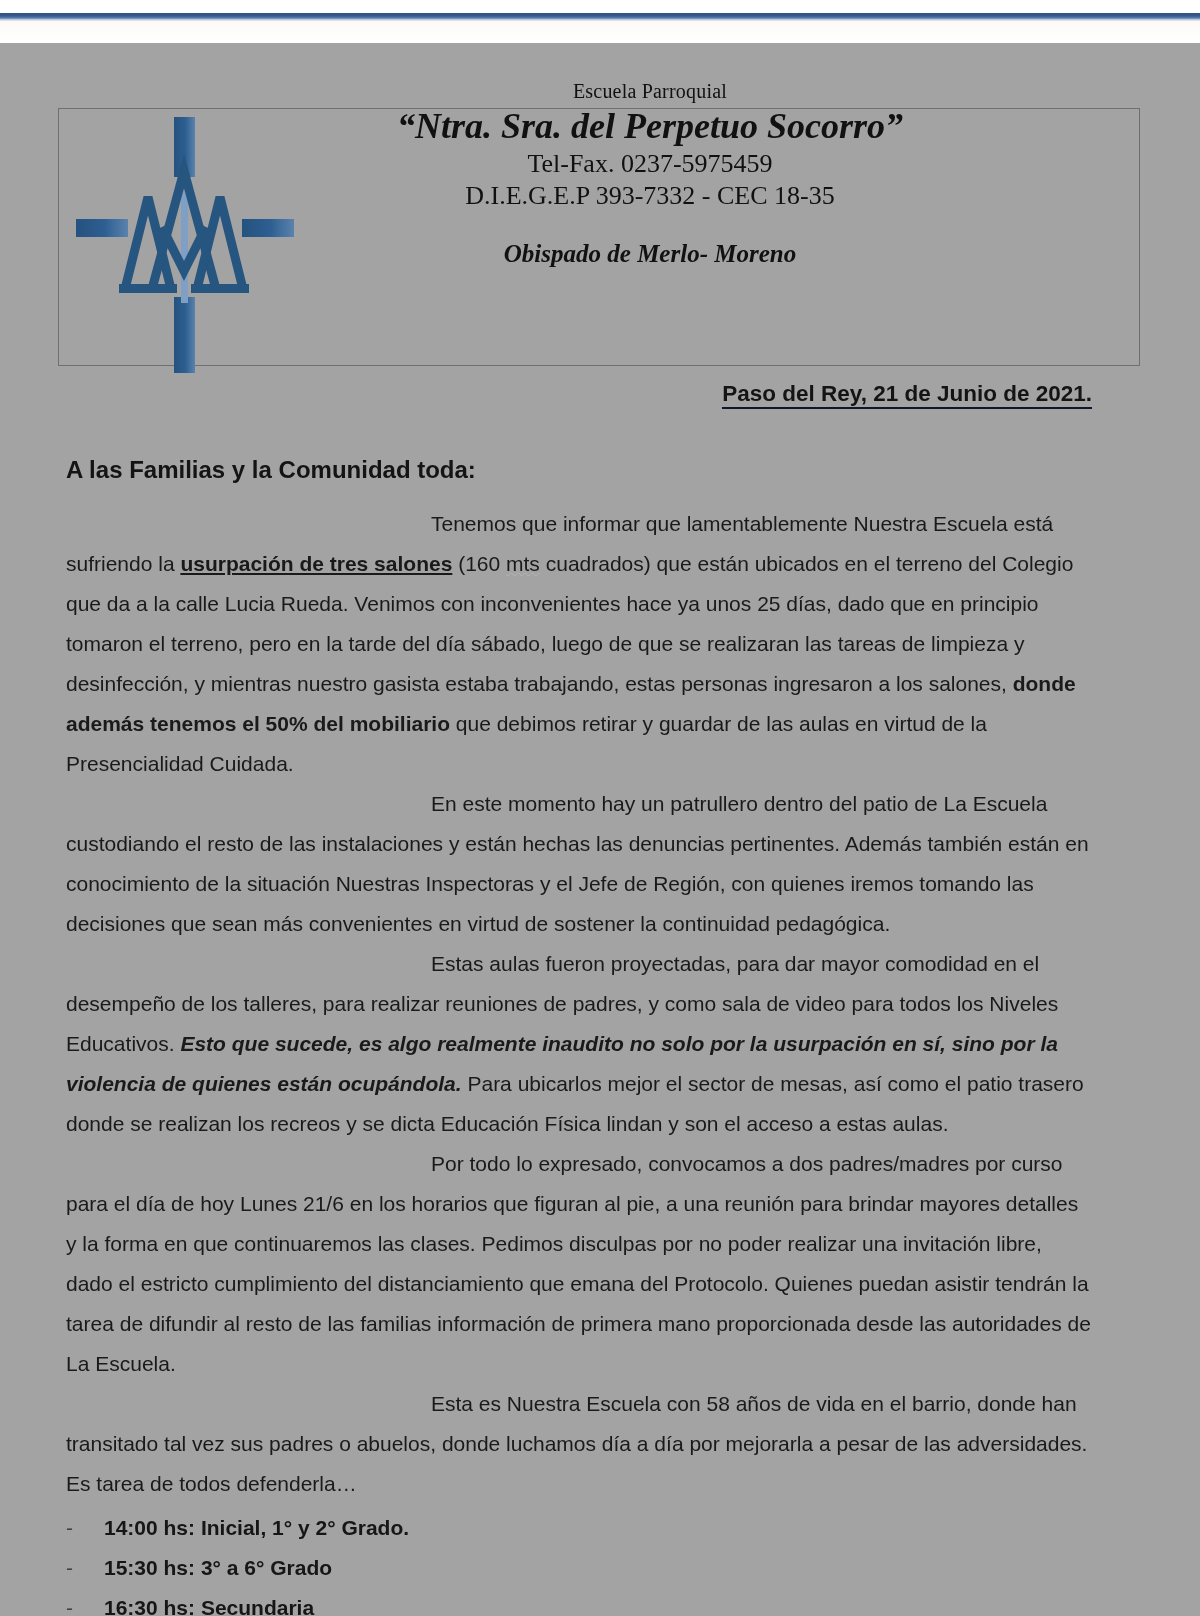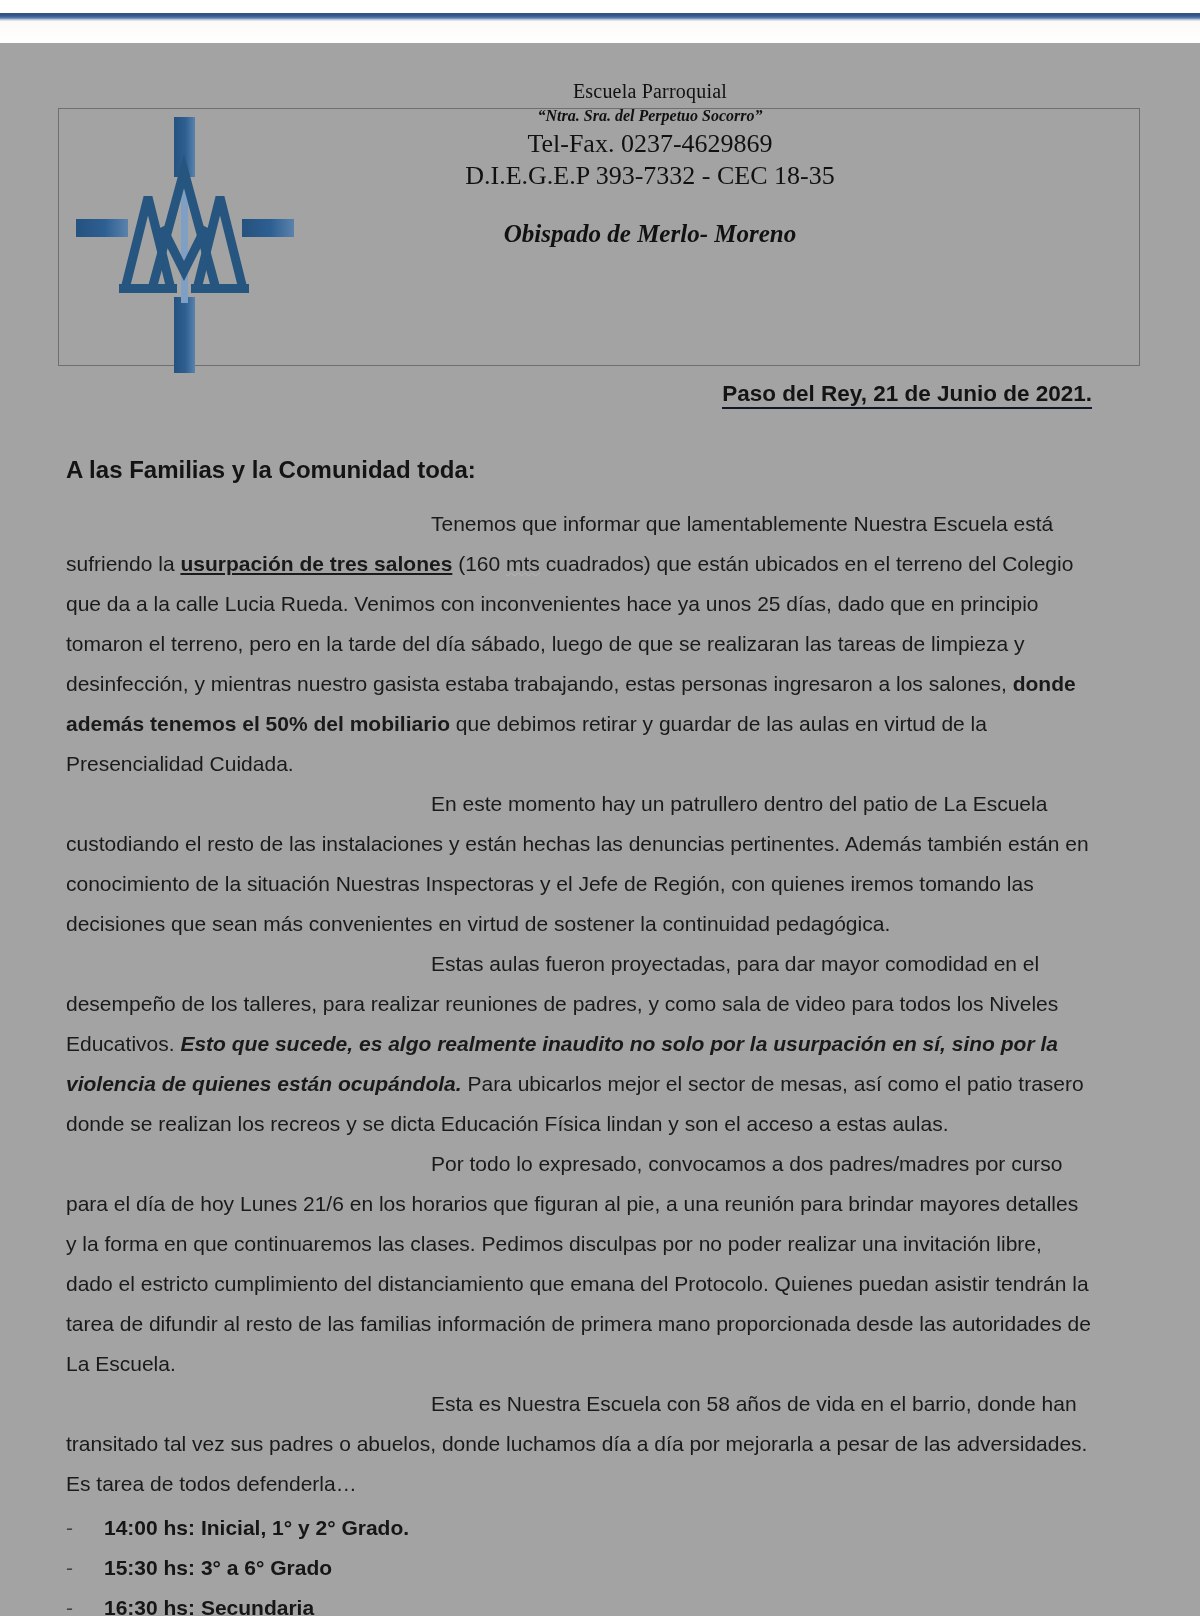--- a/index.html
+++ b/index.html
@@ -69,21 +69,21 @@
     font-family: "Liberation Serif", serif;
     color: #111111;
     line-height: 1.0;
   }
   .lh-l1 {
     font-size: 20px;
     letter-spacing: 0.2px;
     margin-bottom: 7px;
   }
   .lh-l2 {
-    font-size: 16px;
+    font-size: 36px;
     font-weight: bold;
     font-style: italic;
     margin-bottom: 7px;
   }
   .lh-l3, .lh-l4, .lh-l5, .lh-l6 {
     font-size: 26px;
     margin-bottom: 6px;
   }
   .lh-l7 {
     font-size: 25px;
@@ -201,21 +201,21 @@
       </g>
 
       <rect x="57" y="183" width="58" height="9" fill="#26557f"></rect>
       <rect x="129" y="183" width="58" height="9" fill="#26557f"></rect>
     </svg>
   </div>
 
   <div class="lh-text">
     <div class="lh-l1">Escuela Parroquial</div>
     <div class="lh-l2">“Ntra. Sra. del Perpetuo Socorro”</div>
-    <div class="lh-l4">Tel-Fax. 0237-4629869</div>
+    <div class="lh-l4">Tel-Fax. 0237-5975459</div>
     <div class="lh-l5">D.I.E.G.E.P 393-7332   -    CEC 18-35</div>
     <div class="lh-l7">Obispado de Merlo- Moreno</div>
   </div>
 
   <div class="date-line">
     <span>Paso del Rey, 21 de Junio  de 2021.</span>
   </div>
 
   <div class="body-wrap">
 

